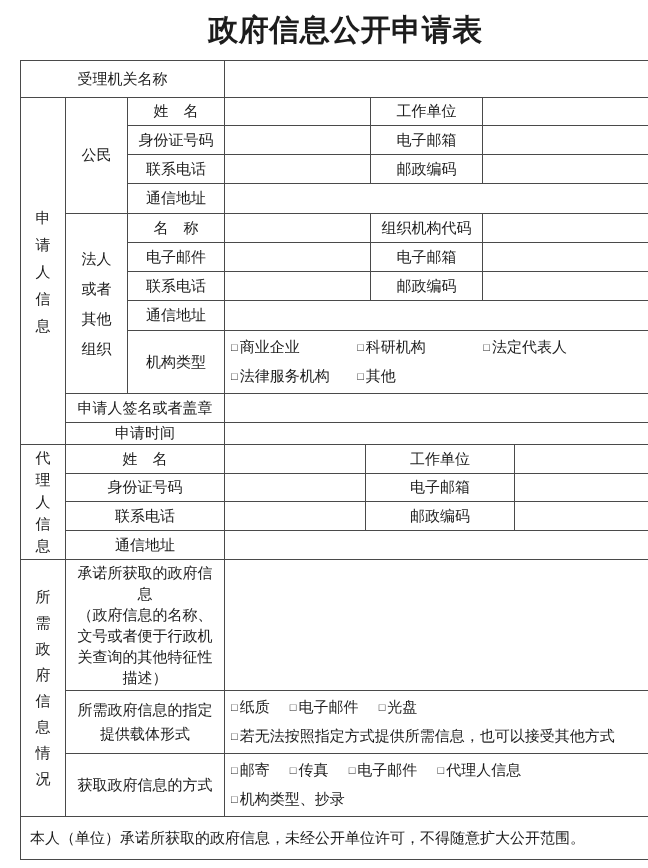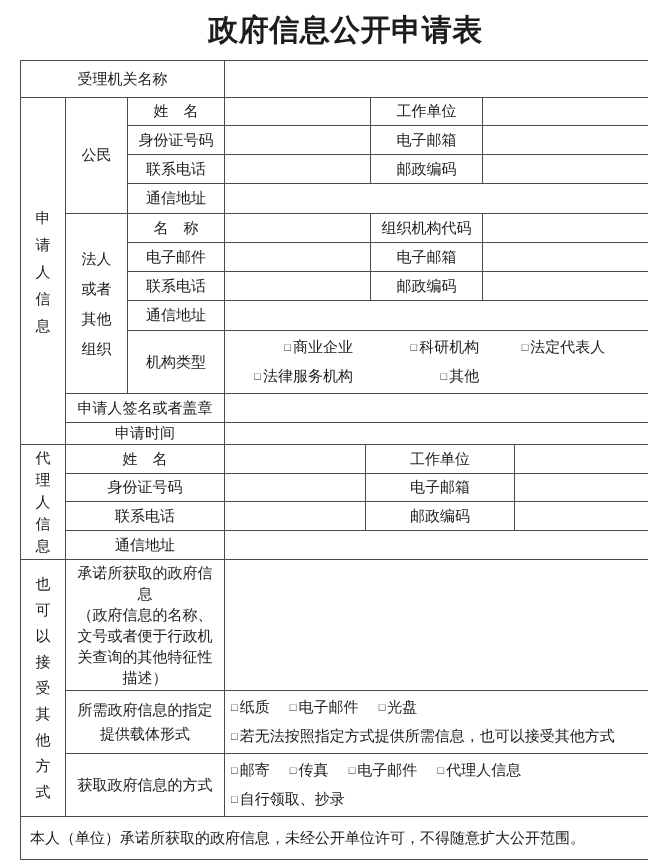--- a/index.html
+++ b/index.html
@@ -50,21 +50,21 @@
     word-break: break-all;
     line-height: 30px;
   }
   td.desc-lbl { padding: 2px 8px; line-height: 21px; }
   td.wrap-lbl { padding: 2px 8px; line-height: 24px; }
   td.opts {
     text-align: left;
     padding: 2px 2px 2px 6px;
     line-height: 27px;
   }
-  .opt { white-space: nowrap; text-align: right; }
+  .opt { white-space: nowrap; }
   .grid-opts .opt { display: inline-block; min-width: 122px; }
   .tight-opts .opt { margin-right: 16px; }
   .cb {
     font-size: 11px;
     margin-right: 2px;
     position: relative;
     top: -1px;
   }
   td.decl {
     text-align: left;
@@ -210,21 +210,21 @@
 
     <table>
       <colgroup>
         <col style="width:45px">
           <col style="width:159px">
           <col style="width:438px">
       </colgroup>
       <tbody>
           <tr style="height:128px">
         <td rowspan="3" class="sec">
-          <div class="vtext info-v">也可以接受其他方式</div>
+          <div class="vtext info-v">所需政府信息情况</div>
         </td>
         <td class="desc-lbl">
           <div>承诺所获取的政府信息</div>
           <div>（政府信息的名称、文号或者便于行政机关查询的其他特征性描述）</div>
         </td>
         <td></td>
       </tr>
       <tr style="height:58px">
         <td class="wrap-lbl">所需政府信息的指定提供载体形式</td>
         <td class="opts tight-opts">
@@ -241,21 +241,21 @@
       <tr style="height:57px">
         <td class="wrap-lbl">获取政府信息的方式</td>
         <td class="opts tight-opts">
           <div>
             <span class="opt"><span class="cb">□</span><span>邮寄</span></span>
             <span class="opt"><span class="cb">□</span><span>传真</span></span>
             <span class="opt"><span class="cb">□</span><span>电子邮件</span></span>
             <span class="opt"><span class="cb">□</span><span>代理人信息</span></span>
           </div>
           <div>
-            <span class="opt"><span class="cb">□</span><span>自行领取、抄录</span></span>
+            <span class="opt"><span class="cb">□</span><span>机构类型、抄录</span></span>
           </div>
         </td>
       </tr>
     </tbody>
       </table>
 
     <table>
       <colgroup>
           <col style="width:642px">
         </colgroup>

